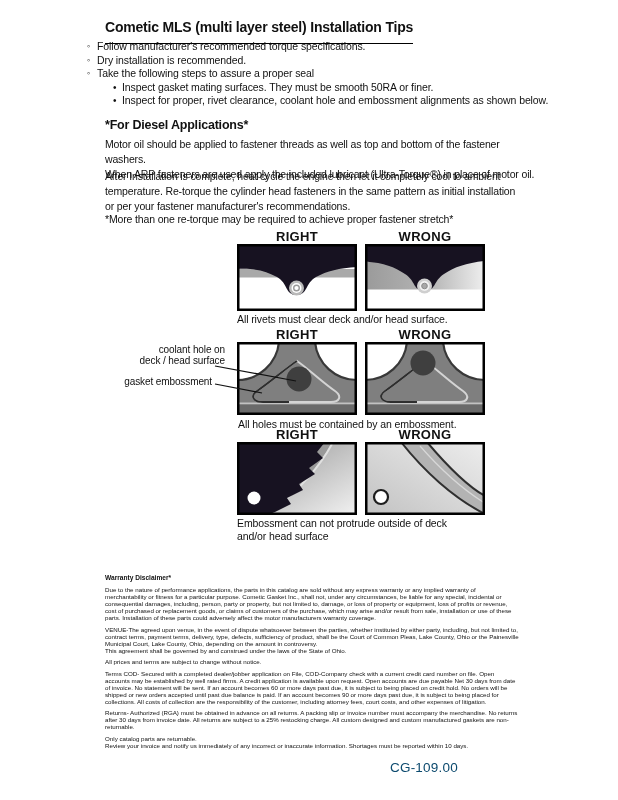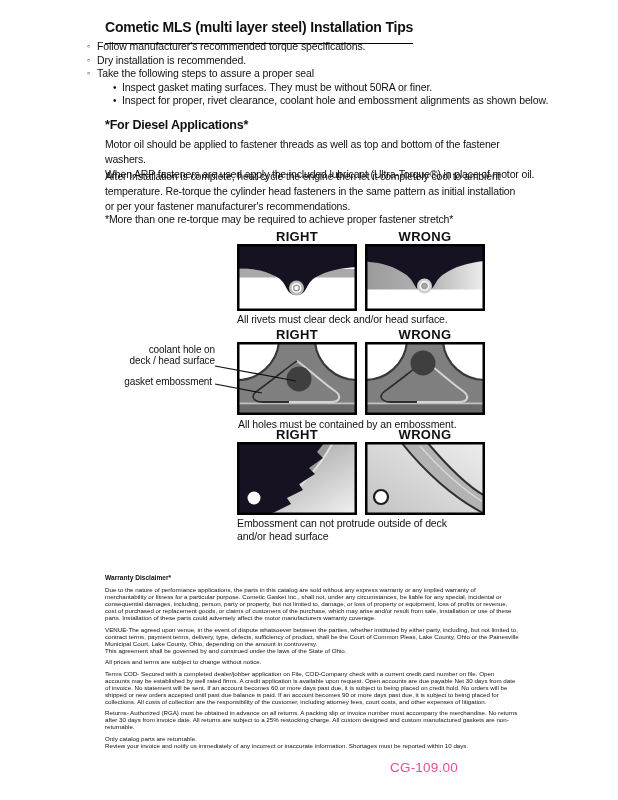--- a/index.html
+++ b/index.html
@@ -22,29 +22,29 @@
   .diesel-heading{left:105px;top:118px;font-size:12.5px;font-weight:bold;letter-spacing:-0.2px;}
   .para{left:105px;width:430px;font-size:10.5px;line-height:15px;letter-spacing:-0.15px;white-space:pre-line;}
   .p1{top:137px;} .p2{top:169px;} .p3{top:212px;}
   .fig-label{width:120px;text-align:center;font-size:13px;font-weight:600;letter-spacing:0.3px;}
   .col-r{left:237px;} .col-w{left:365px;}
   .row1-h{top:229px;} .row2-h{top:327px;} .row3-h{top:427px;}
   .row1-p{top:244px;} .row2-p{top:342px;} .row3-p{top:442px;}
   .caption{font-size:10.5px;letter-spacing:-0.1px;line-height:13px;white-space:pre-line;}
   .cap1{left:237px;top:313px;} .cap2{left:238px;top:418px;} .cap3{left:237px;top:517px;}
   .side-label{font-size:10px;line-height:11px;text-align:right;width:130px;letter-spacing:-0.1px;white-space:pre-line;}
-  .lbl-coolant{left:85px;top:344px;}
+  .lbl-coolant{left:95px;top:344px;}
   .lbl-emboss{left:82px;top:376px;text-align:right;}
   .leaders{left:85px;top:340px;z-index:5;pointer-events:none;}
   svg{display:block;}
   .legal{left:105px;top:574px;width:414px;}
   .legal h3{margin:0 0 5px 0;font-size:6.6px;letter-spacing:0;}
   .legal p{margin:0 0 4.5px 0;font-size:6.2px;line-height:7px;letter-spacing:0;}
   .legal p.tight{margin-bottom:0;}
-  .footer-code{left:390px;top:760px;font-size:13.5px;letter-spacing:0.2px;color:#ec4899;}
+  .footer-code{left:390px;top:760px;font-size:13.5px;letter-spacing:0.2px;color:#0c4a6e;}
 </style>
 </head>
 <body>
 
 <div class="abs title">Cometic MLS (multi layer steel) Installation Tips</div>
 
 <div class="abs tips">
   <div class="tip-row">
     <span class="b">◦</span>
     <span>Follow manufacturer's recommended torque specifications.</span>
@@ -52,21 +52,21 @@
   <div class="tip-row">
     <span class="b">◦</span>
     <span>Dry installation is recommended.</span>
   </div>
   <div class="tip-row">
     <span class="b">◦</span>
     <span>Take the following steps to assure a proper seal</span>
   </div>
   <div class="tip-row tip-sub">
     <span class="b">•</span>
-    <span>Inspect gasket mating surfaces.  They must be without 50RA or finer.</span>
+    <span>Inspect gasket mating surfaces.  They must be smooth 50RA or finer.</span>
   </div>
   <div class="tip-row tip-sub">
     <span class="b">•</span>
     <span>Inspect for proper, rivet clearance, coolant hole and embossment alignments as shown below.</span>
   </div>
 </div>
 
 <div class="abs diesel-heading">*For Diesel Applications*</div>
 <div class="abs para p1">Motor oil should be applied to fastener threads as well as top and bottom of the fastener washers.
 When ARP fasteners are used apply the included lubricant (Ultra-Torque®) in place of motor oil.</div>

